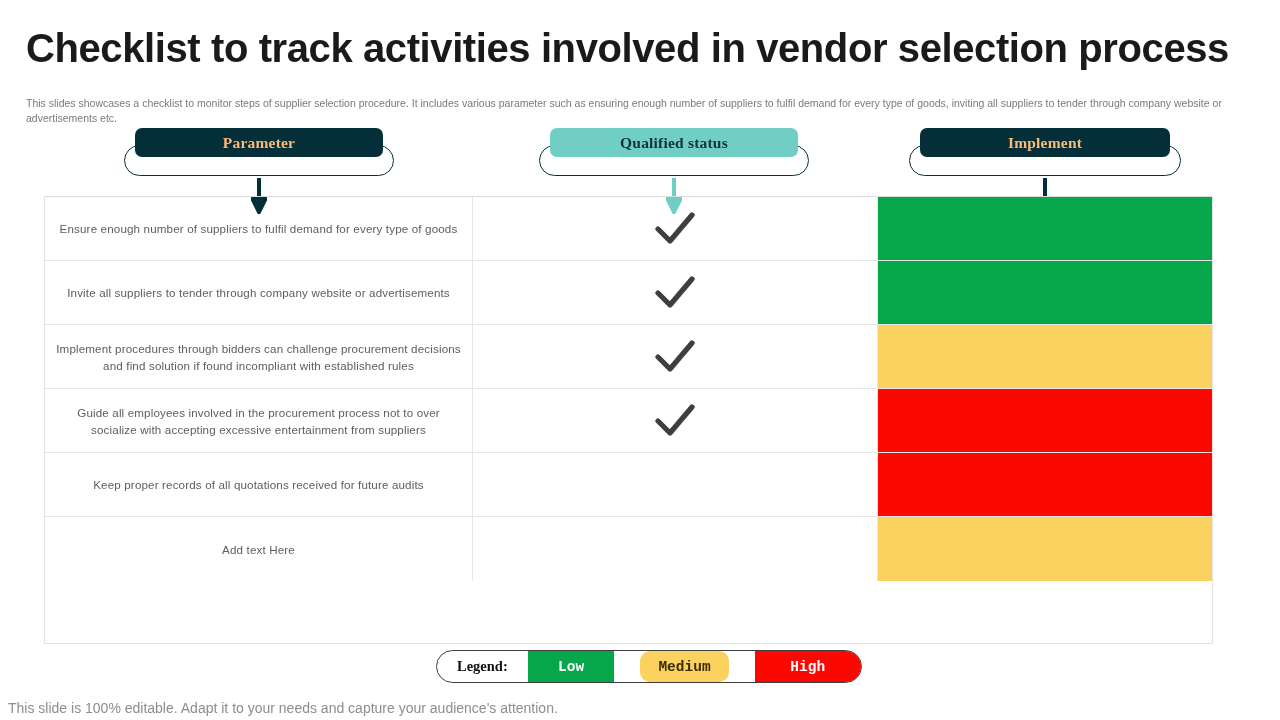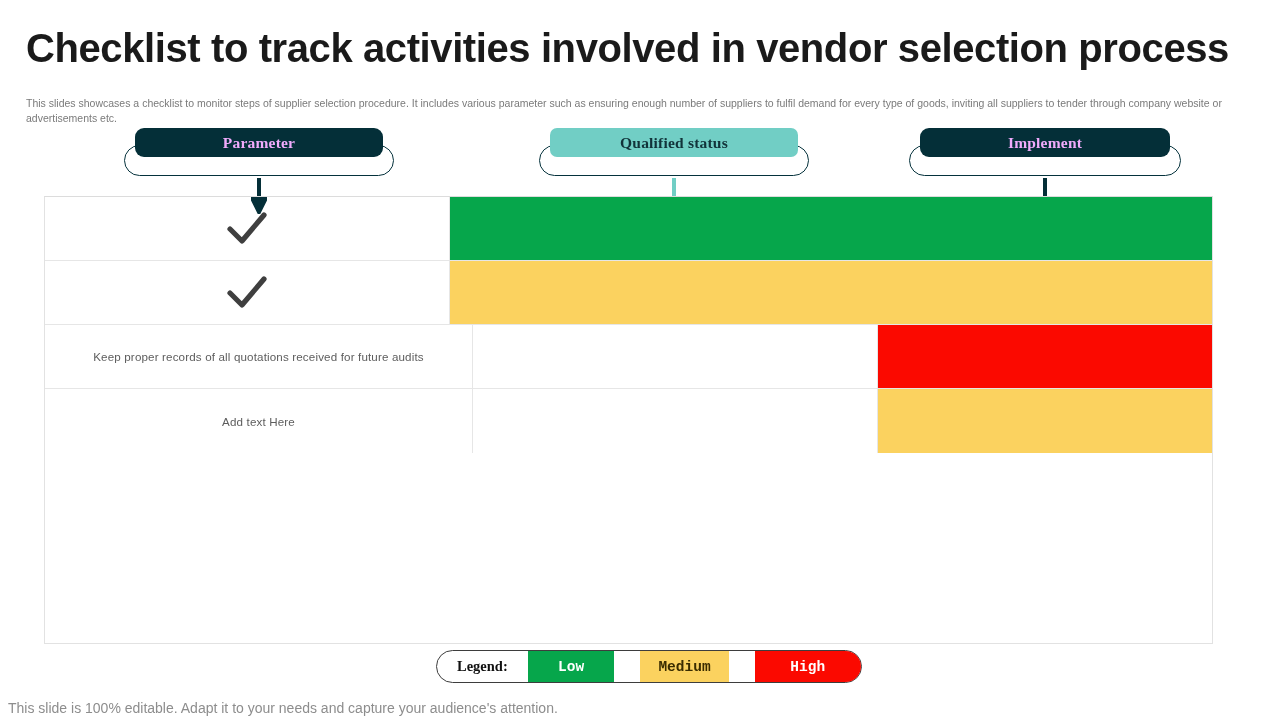--- a/index.html
+++ b/index.html
@@ -57,21 +57,21 @@
     height: 29px;
     border-radius: 7px;
     display: flex;
     align-items: center;
     justify-content: center;
     font-family: "Liberation Serif", serif;
     font-weight: 700;
     font-size: 15.5px;
     letter-spacing: 0.2px;
   }
-  .fp-dark  { background: #042f38; color: #f0abfc; border-radius: 9px; }
+  .fp-dark  { background: #042f38; color: #fdba74; }
   .fp-teal  { background: #71cec5; color: #11333a; }
 
   .arrow {
     position: absolute;
     top: 50px;
     left: 50%;
     transform: translateX(-50%);
     width: 16px;
     height: 36px;
   }
@@ -140,21 +140,21 @@
     color: #111;
   }
   .legend-chip {
     display: flex; align-items: center; justify-content: center;
     font-family: Liberation Mono, monospace;
     font-weight: 700;
     font-size: 14.5px;
   }
   .chip-low    { width: 88px; background: #06a64b; color: #ffffff; }
   .chip-gap    { width: 26px; background: #ffffff; }
-  .chip-medium { width: 90px; background: #fbd25f; color: #3a2c00; }
+  .chip-medium { width: 90px; background: #fbd25f; color: #3a2c00; border-radius: 10px; }
   .chip-high   { width: 108px; background: #fb0900; color: #ffffff; }
 
   .footer {
     position: absolute;
     left: 8px; top: 700px;
     width: 1280px;
     font-size: 14px;
     color: #8d8d8d;
   }
 </style>
@@ -191,34 +191,54 @@
     <div class="filled-pill fp-dark">
       <span>Implement</span>
     </div>
     <svg class="arrow" viewBox="0 0 16 36">
       <path d="M8 0 L8 24 M8 34 L1.5 21 L14.5 21 Z" fill="#042f38" stroke="#042f38" stroke-width="4"></path>
     </svg>
   </div>
 
   <div class="table" id="checklist-table">
       <div class="trow">
+        <div class="cell-param">Ensure enough number of suppliers to fulfil demand for every type of goods</div>
         <div class="cell-status">
           <svg class="check" viewBox="0 0 42 34">
             <path d="M4 17 L16 29 L38 3" fill="none" stroke="#3f3f3f" stroke-width="5.2" stroke-linecap="round" stroke-linejoin="round"></path>
           </svg>
         </div>
         <div class="cell-priority" style="background: rgb(6, 166, 75);"></div>
       </div>
       <div class="trow">
+        <div class="cell-param">Invite all suppliers to tender through company website or advertisements</div>
+        <div class="cell-status">
+          <svg class="check" viewBox="0 0 42 34">
+            <path d="M4 17 L16 29 L38 3" fill="none" stroke="#3f3f3f" stroke-width="5.2" stroke-linecap="round" stroke-linejoin="round"></path>
+          </svg>
+        </div>
+        <div class="cell-priority" style="background: rgb(6, 166, 75);"></div>
+      </div>
+      <div class="trow">
+        <div class="cell-param">Implement procedures through bidders can challenge procurement decisions and find solution if found incompliant with established rules</div>
         <div class="cell-status">
           <svg class="check" viewBox="0 0 42 34">
             <path d="M4 17 L16 29 L38 3" fill="none" stroke="#3f3f3f" stroke-width="5.2" stroke-linecap="round" stroke-linejoin="round"></path>
           </svg>
         </div>
         <div class="cell-priority" style="background: rgb(251, 210, 95);"></div>
+      </div>
+      <div class="trow">
+        <div class="cell-param">Guide all employees involved in the procurement process not to over socialize with accepting excessive entertainment from suppliers</div>
+        <div class="cell-status">
+          <svg class="check" viewBox="0 0 42 34">
+            <path d="M4 17 L16 29 L38 3" fill="none" stroke="#3f3f3f" stroke-width="5.2" stroke-linecap="round" stroke-linejoin="round"></path>
+          </svg>
+        </div>
+        <div class="cell-priority" style="background: rgb(251, 9, 0);"></div>
       </div>
       <div class="trow">
         <div class="cell-param">Keep proper records of all quotations received for future audits</div>
         <div class="cell-status"></div>
         <div class="cell-priority" style="background: rgb(251, 9, 0);"></div>
       </div>
       <div class="trow">
         <div class="cell-param">Add text Here</div>
         <div class="cell-status"></div>
         <div class="cell-priority" style="background: rgb(251, 210, 95);"></div>

